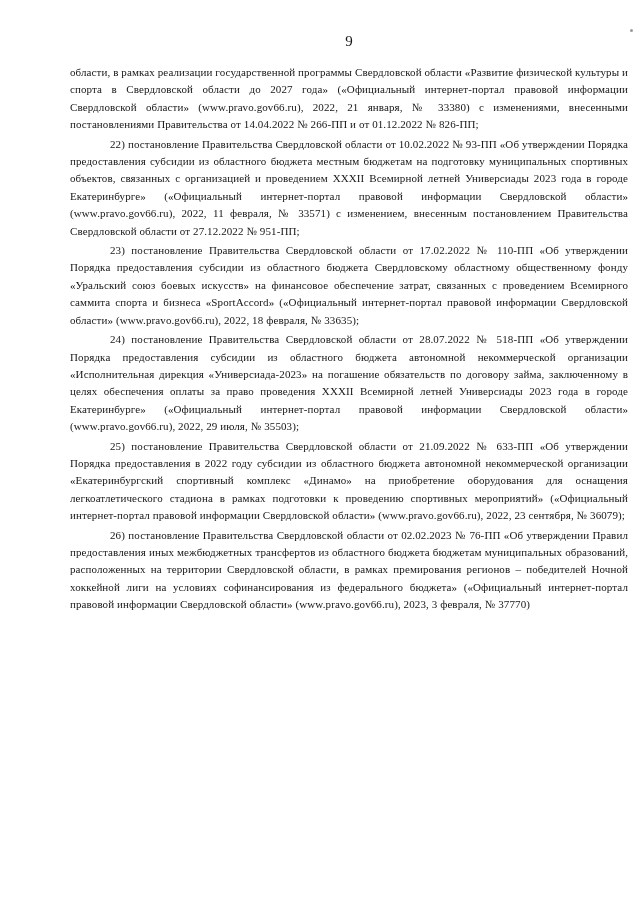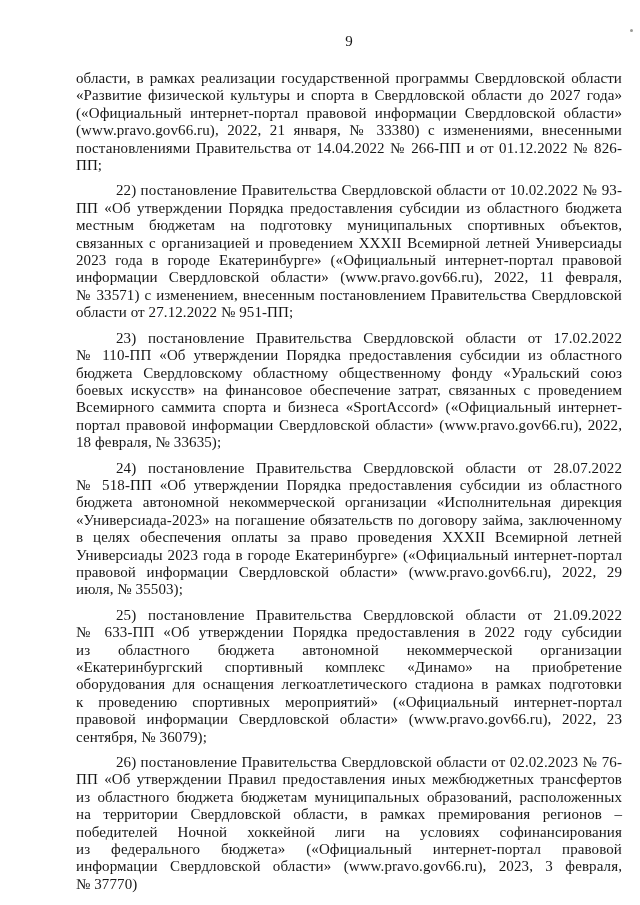--- a/index.html
+++ b/index.html
@@ -29,23 +29,23 @@
     font-size: 15px;
     line-height: 17.4px;
   }
   .body-text {
     position: absolute;
     top: 62px;
     left: 68px;
     width: 562px;
   }
   p.para {
-    margin: 8px;
+    margin: 2px;
     padding: 0;
-    font-size: 15px;
+    font-size: 11px;
     line-height: 17.4px;
     text-align: justify;
     text-indent: 40px;
     letter-spacing: 0.1px;
   }
   p.para.continuation {
     text-indent: 0;
   }
   .speck {
     position: absolute;

